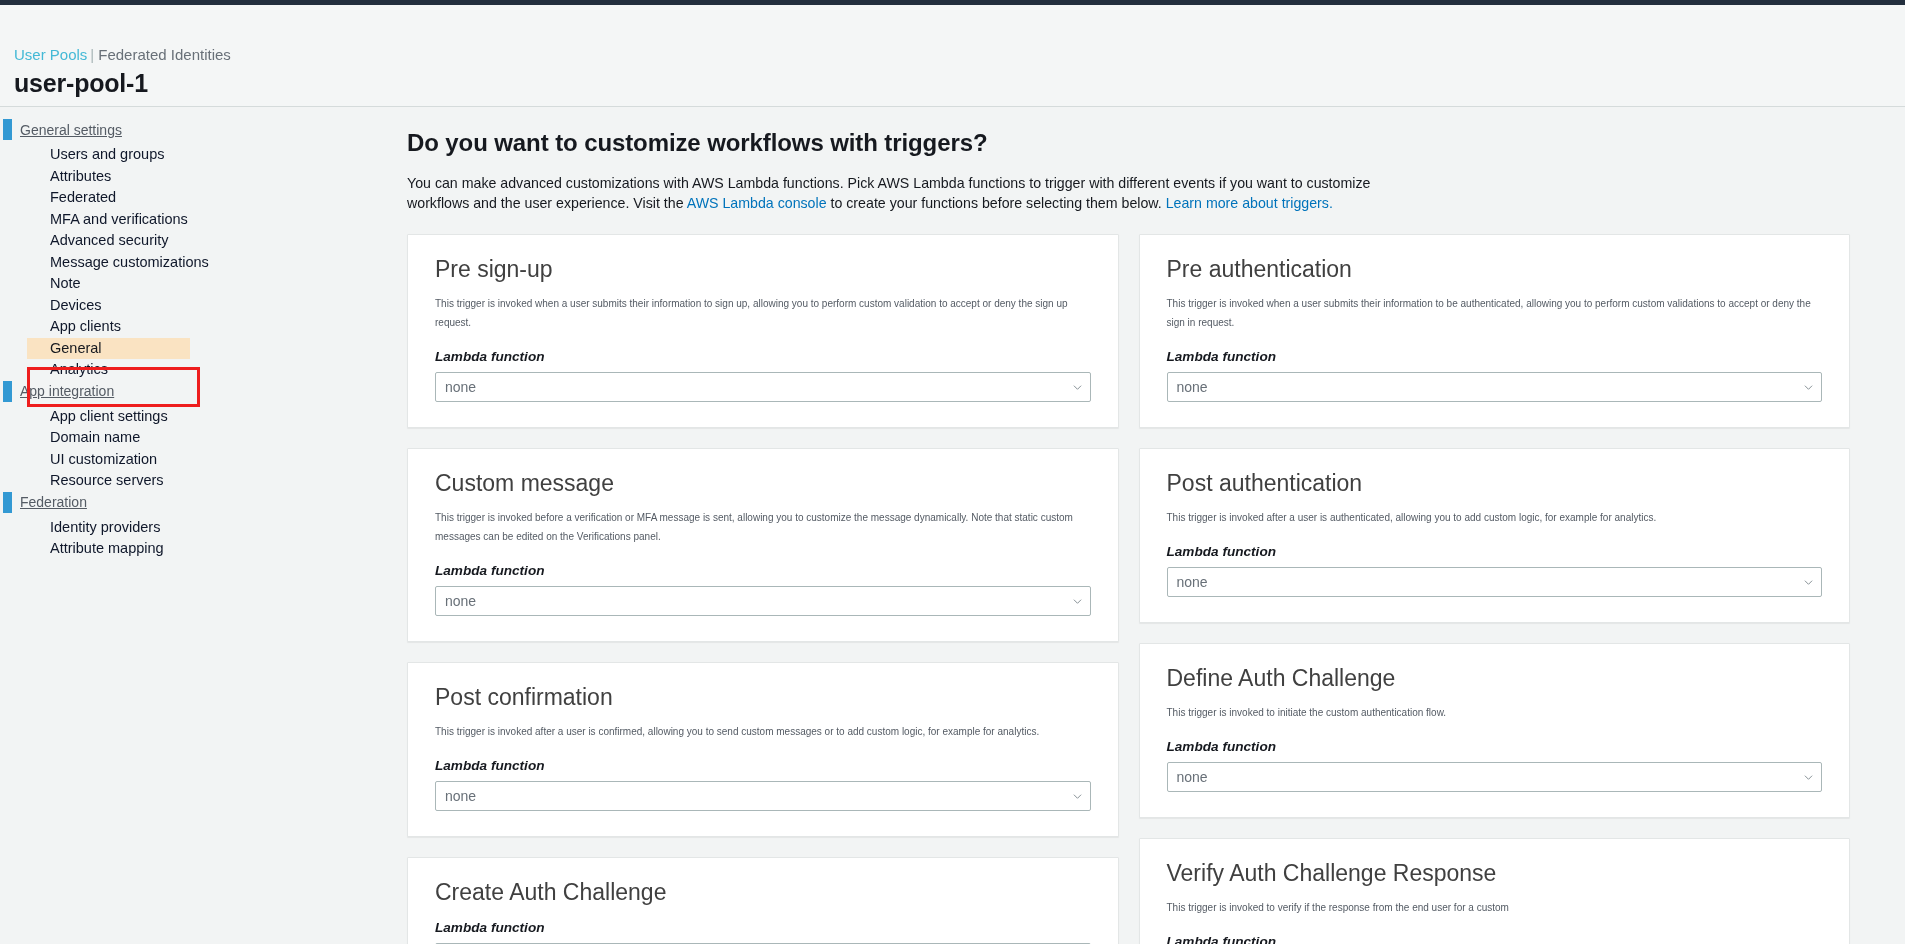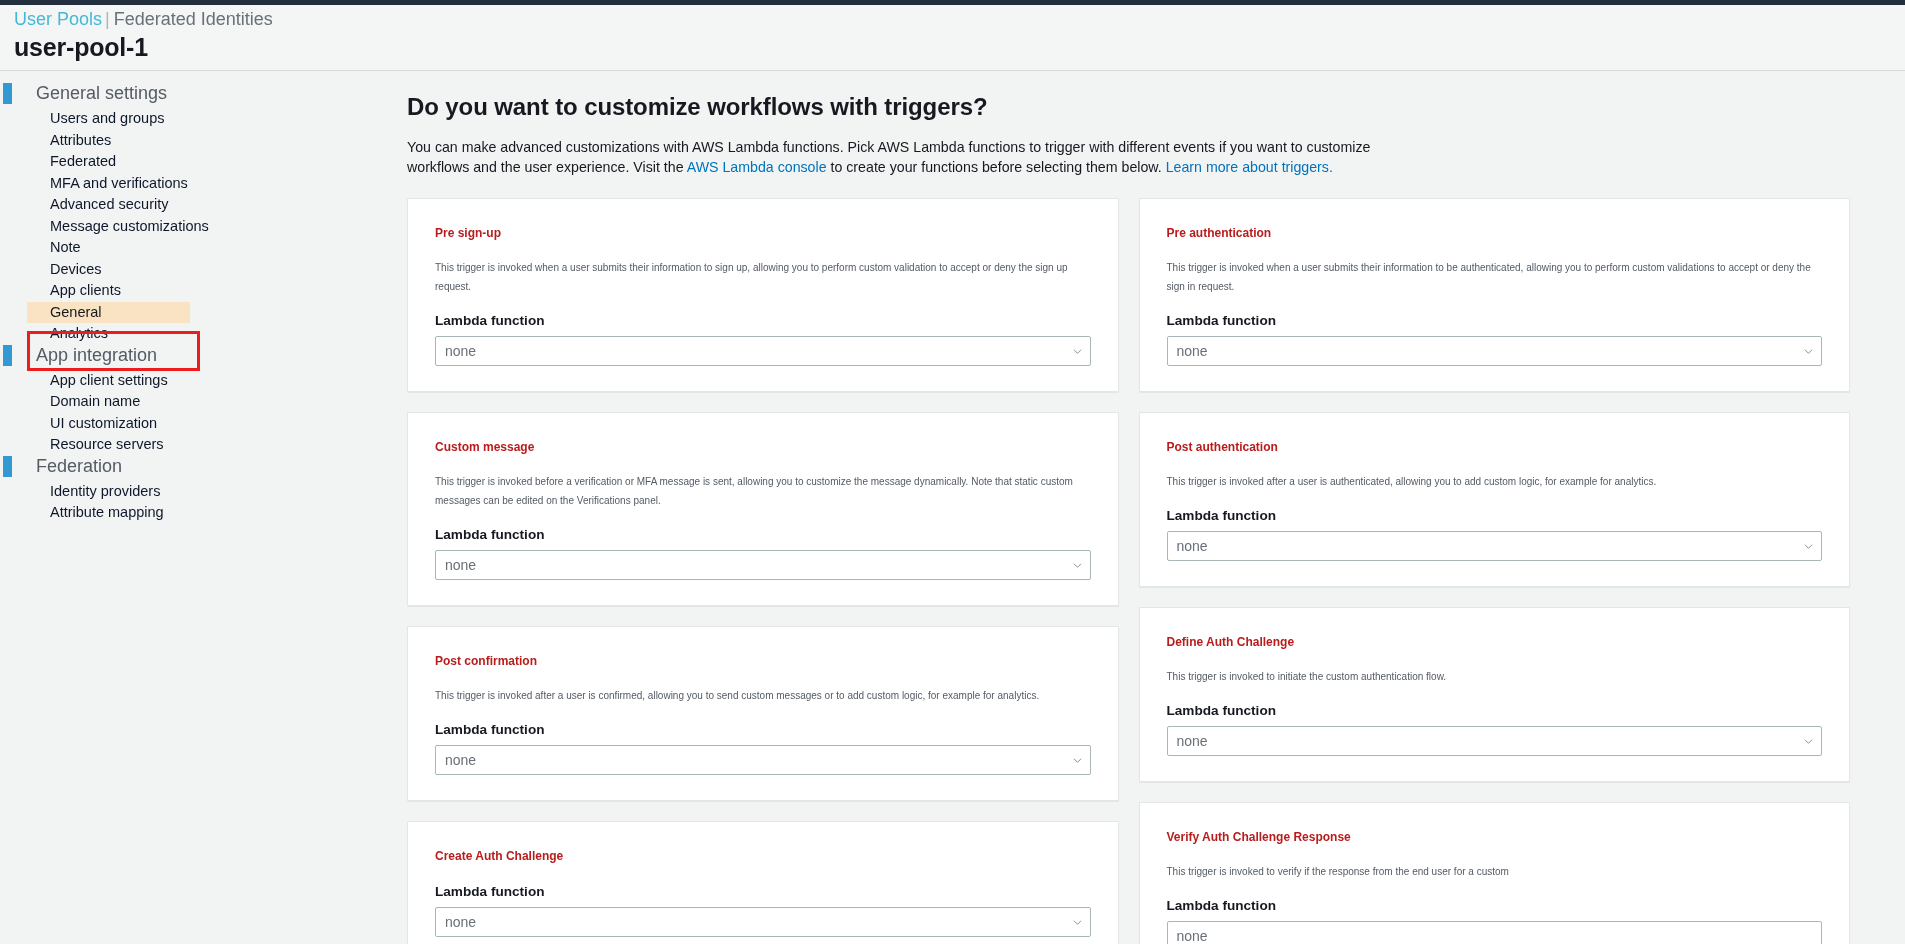--- a/index.html
+++ b/index.html
@@ -19,24 +19,25 @@
     width: 100%;
   }
 
   
   .page-header {
     background: #f4f6f6;
     padding: 4px 0 8px 14px;
     border-bottom: 1px solid #d5dbdb;
   }
   .breadcrumb {
-    font-size: 18px;
+    font-size: 15px;
     line-height: 20px;
     color: #687078;
     white-space: nowrap;
+    margin-top: 36px;
   }
   .breadcrumb a {
     color: #44b9d6;
     text-decoration: none;
     cursor: pointer;
   }
   .breadcrumb .bc-sep {
     color: #aab7b8;
     margin: 0 4px 0 3px;
     font-weight: 300;
@@ -73,24 +74,25 @@
     position: relative;
   }
   .nav-group .bar {
     width: 9px;
     height: 21px;
     background: #3399d3;
     flex: 0 0 9px;
     margin-left: 3px;
   }
   .nav-group .nav-group-label {
-    font-size: 18px;
+    font-size: 14px;
     color: #545b64;
-    margin-left: 24px;
+    margin-left: 8px;
     cursor: pointer;
+    text-decoration: underline;
   }
   .nav-sub {
     font-size: 14.5px;
     color: #0f172a;
     line-height: 21.5px;
     padding-left: 50px;
     cursor: pointer;
     white-space: nowrap;
   }
   .nav-sub.selected {
@@ -161,38 +163,39 @@
   .card-col.col-right { padding-top: 0; }
 
   .trigger-card {
     background: #ffffff;
     border: 1px solid #e3e6e6;
     border-radius: 1px;
     box-shadow: 0 1px 1px rgba(0,0,0,0.06);
     padding: 23px 27px 25px 27px;
   }
   .card-title {
-    font-size: 12px;
-    font-weight: bold;
-    color: #b91c1c;
+    font-size: 23px;
+    font-weight: normal;
+    color: #404040;
     line-height: 22px;
     margin: 0 0 14px 0;
   }
   .card-desc {
     font-size: 10px;
     color: #545b64;
     line-height: 19px;
     margin: 0 0 16px 0;
   }
   .field-label {
     font-size: 13.6px;
     font-weight: bold;
     color: #16191f;
     line-height: 18px;
     margin-bottom: 6px;
+    font-style: italic;
   }
   .select-wrap {
     position: relative;
     width: 100%;
   }
   .fake-select {
     width: 100%;
     height: 30px;
     border: 1px solid #aab7b8;
     border-radius: 2px;

